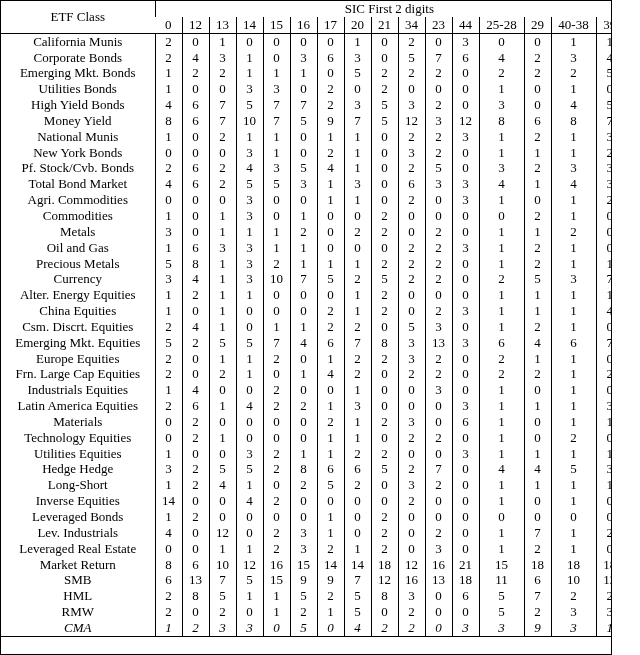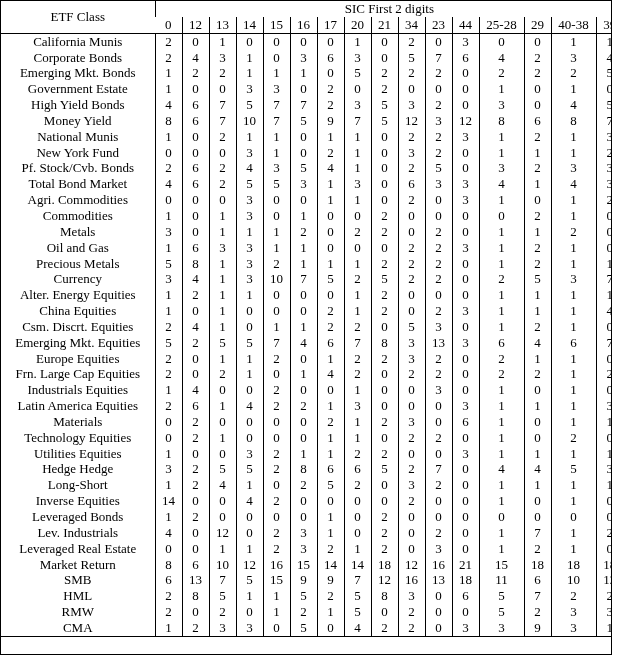--- a/index.html
+++ b/index.html
@@ -43,20 +43,21 @@
   th.corner {
     vertical-align: middle;
   }
   
   thead tr.cols-row th, thead th.corner {
     border-bottom: 1px solid #000;
   }
   
   tbody tr:last-child td {
     border-bottom: 1px solid #000;
+    font-style: italic;
   }
   col.label-col  { width: 154px; }
   col.narrow-col { width: 27px; }
   col.wide-col   { width: 45px; }
 </style>
 </head>
 <body>
 
 <div class="table-wrap">
   <table class="etf">
@@ -155,21 +156,21 @@
           <td>2</td>
           <td>2</td>
           <td>2</td>
           <td>0</td>
           <td>2</td>
           <td>2</td>
           <td>2</td>
           <td>5</td>
         </tr>
         <tr>
-          <td>Government Estate</td>
+          <td>Utilities Bonds</td>
           <td>1</td>
           <td>0</td>
           <td>0</td>
           <td>3</td>
           <td>3</td>
           <td>0</td>
           <td>2</td>
           <td>0</td>
           <td>2</td>
           <td>0</td>
@@ -231,21 +232,21 @@
           <td>0</td>
           <td>2</td>
           <td>2</td>
           <td>3</td>
           <td>1</td>
           <td>2</td>
           <td>1</td>
           <td>3</td>
         </tr>
         <tr>
-          <td>New York Fund</td>
+          <td>New York Bonds</td>
           <td>0</td>
           <td>0</td>
           <td>0</td>
           <td>3</td>
           <td>1</td>
           <td>0</td>
           <td>2</td>
           <td>1</td>
           <td>0</td>
           <td>3</td>

